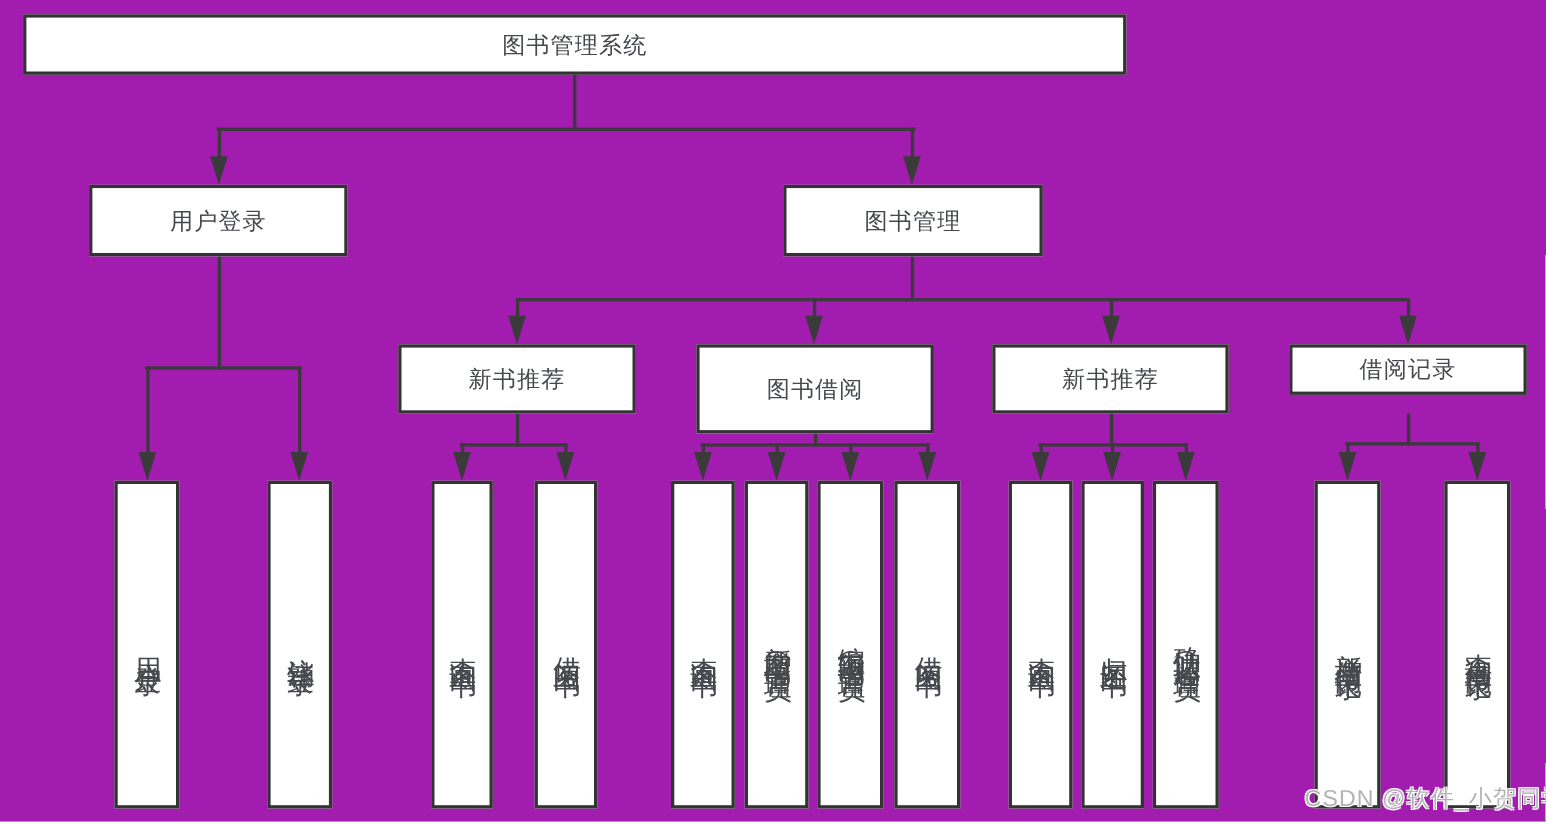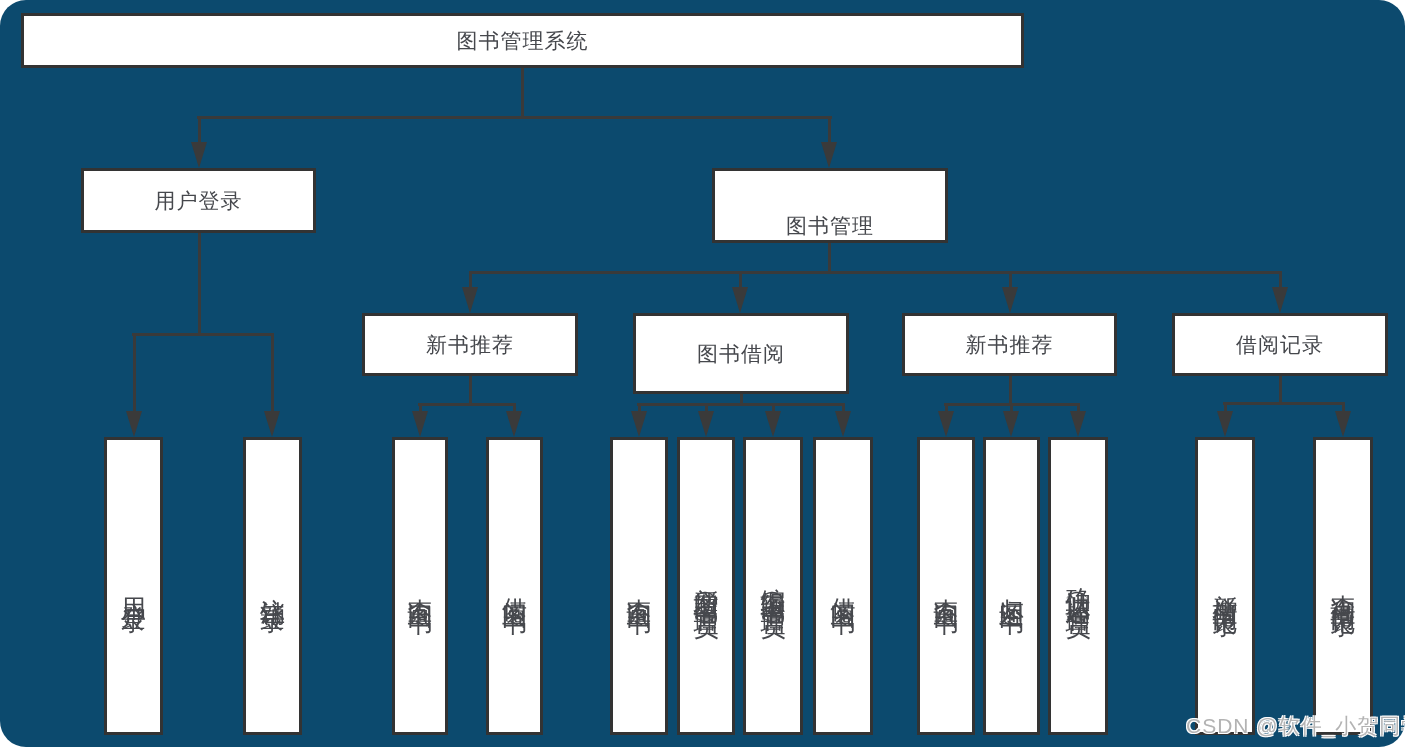--- a/index.html
+++ b/index.html
@@ -8,23 +8,22 @@
     --border:#333333;
     --fill:#ffffff;
     --text:#46484d;
     --wm:#b3b3b3;
   }
   html,body{margin:0;padding:0;background:#ffffff;}
   body{font-family:"Liberation Sans","DejaVu Sans",sans-serif;}
   .canvas{
     position:relative;
     width:1405px;height:747px;
-    background:#0c4a6e;
+    background:#a21caf;
     overflow:hidden;
-    border-radius:26px;
   }
   .box{
     position:absolute;
     box-sizing:border-box;
     background:var(--fill);
     border:3px solid var(--border);
     display:flex;align-items:center;justify-content:center;
     color:var(--text);
     font-size:21px;
     letter-spacing:1px;
@@ -70,21 +69,21 @@
   <div class="vline" style="left:521px;top:67px;height:51px;"></div>
   <div class="hline" style="left:197px;top:116px;width:635px;"></div>
   <div class="vline" style="left:198px;top:116px;height:30px;"></div>
   <div class="arrow" style="left:191px;top:142px;"></div>
   <div class="vline" style="left:828px;top:116px;height:30px;"></div>
   <div class="arrow" style="left:821px;top:142px;"></div>
 
   <div class="box" style="left:81px;top:168px;width:235px;height:65px;">
     <span>用户登录</span>
   </div>
-  <div class="box" style="left:712px;top:168px;width:236px;height:75px;align-items:flex-end;">
+  <div class="box" style="left:712px;top:168px;width:236px;height:65px;">
     <span>图书管理</span>
   </div>
 
   <div class="vline" style="left:198px;top:233px;height:103px;"></div>
   <div class="hline" style="left:132px;top:333px;width:142px;"></div>
   <div class="vline" style="left:133px;top:333px;height:82px;"></div>
   <div class="arrow" style="left:126px;top:411px;"></div>
   <div class="vline" style="left:271px;top:333px;height:82px;"></div>
   <div class="arrow" style="left:264px;top:411px;"></div>
 
@@ -101,21 +100,21 @@
 
   <div class="box" style="left:362px;top:313px;width:216px;height:63px;justify-content:center;">
     <span>新书推荐</span>
   </div>
   <div class="box" style="left:633px;top:313px;width:216px;height:81px;">
     <span>图书借阅</span>
   </div>
   <div class="box" style="left:902px;top:313px;width:215px;height:63px;">
     <span>新书推荐</span>
   </div>
-  <div class="box" style="left:1172px;top:313px;width:216px;height:63px;">
+  <div class="box" style="left:1172px;top:313px;width:216px;height:46px;">
     <span>借阅记录</span>
   </div>
 
   <div class="vline" style="left:469px;top:376px;height:30px;"></div>
   <div class="hline" style="left:418px;top:403px;width:98px;"></div>
   <div class="vline" style="left:419px;top:403px;height:14px;"></div>
   <div class="arrow" style="left:412px;top:411px;"></div>
   <div class="vline" style="left:513px;top:403px;height:14px;"></div>
   <div class="arrow" style="left:506px;top:411px;"></div>
 

